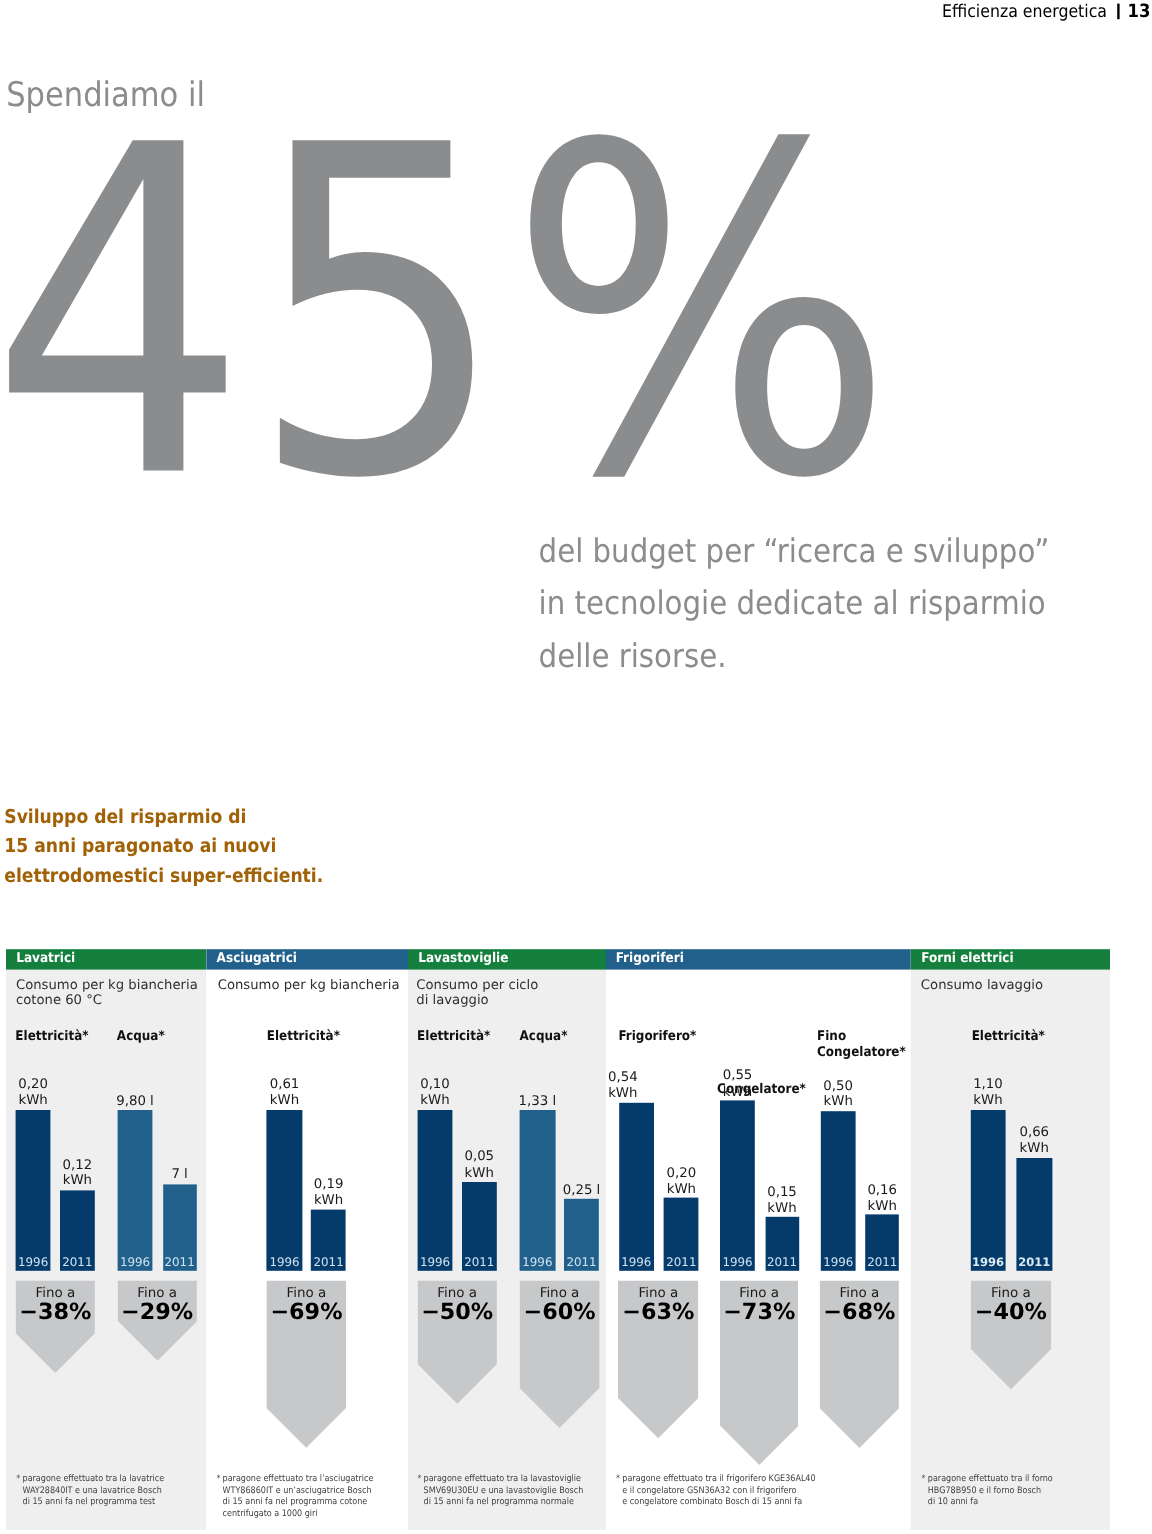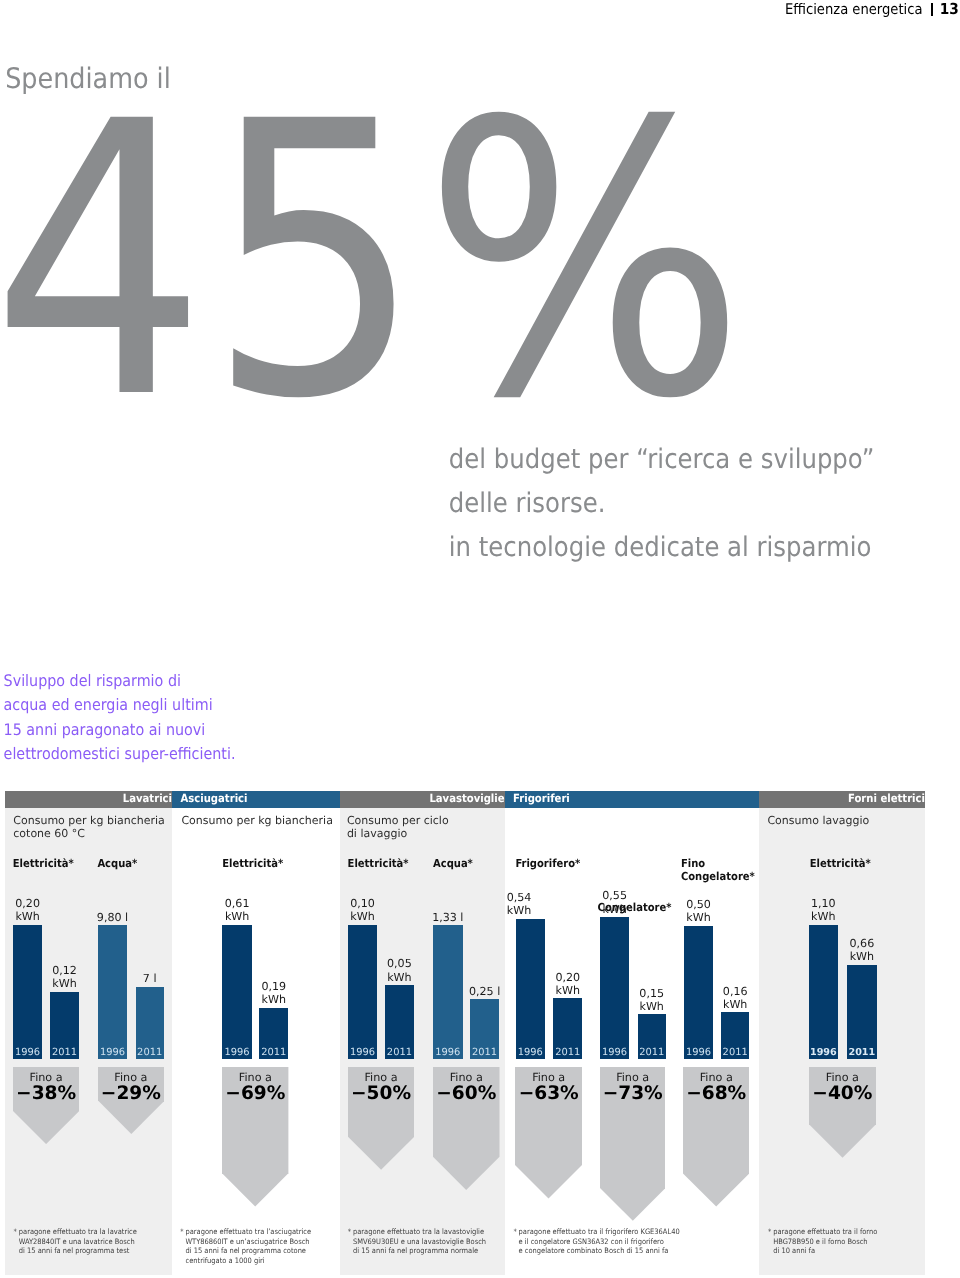--- a/index.html
+++ b/index.html
@@ -21,34 +21,34 @@
   .kicker{position:absolute;left:5.2px;top:65.3px;font-size:28.3px;font-weight:300;color:#8a8c8e;
           font-family:"DejaVu Sans Condensed","DejaVu Sans",sans-serif;line-height:28px;}
   .bignum{position:absolute;left:-9px;top:113px;width:780px;height:300px;
           font-family:"DejaVu Sans Condensed","DejaVu Sans",sans-serif;font-weight:200;
           font-size:377.5px;line-height:300px;color:#8a8c8e;white-space:nowrap;}
   .hero-par{position:absolute;left:448.8px;top:438.3px;font-size:27.1px;font-weight:300;
             font-family:"DejaVu Sans Condensed","DejaVu Sans",sans-serif;
             color:#8a8c8e;line-height:44.1px;white-space:nowrap;}
 
   
-  .intro{position:absolute;left:3.6px;top:669.0px;font-size:15.9px;font-weight:400;color:#8b5cf6;
+  .intro{position:absolute;left:3.6px;top:669.0px;font-size:15.9px;font-weight:700;color:#a16207;
          font-family:"DejaVu Sans Condensed","DejaVu Sans",sans-serif;line-height:24.4px;}
 
   
   .tbl{position:absolute;left:0;top:0;width:960px;height:1278px;}
   .col{position:absolute;top:791px;bottom:3px;}
   .col .panel{position:absolute;left:0;right:0;top:0;height:484px;}
   .col.grey .panel{background:#efefef;}
   .col.white .panel{background:#ffffff;}
   .colhead{position:absolute;left:0;top:0;height:16.5px;line-height:16.8px;right:0;
            color:#fff;font-size:11.2px;font-weight:700;padding-left:8.5px;
            font-family:"DejaVu Sans Condensed","DejaVu Sans",sans-serif;
            box-sizing:border-box;}
-  .colhead.dk{background:#737373;text-align:right;}
+  .colhead.dk{background:#15803d;}
   .colhead.md{background:#22608c;}
   .colsub{position:absolute;left:11.5px;top:23.2px;font-size:11px;line-height:13.3px;
           font-family:"DejaVu Sans",sans-serif;color:#2e2e2e;font-weight:400;}
   .slab{position:absolute;font-size:11.1px;font-weight:700;color:#111;line-height:13.2px;
         font-family:"DejaVu Sans Condensed","DejaVu Sans",sans-serif;}
   .vlab{position:absolute;font-size:11.1px;line-height:13.3px;color:#1a1a1a;text-align:center;
         font-family:"DejaVu Sans",sans-serif;white-space:nowrap;}
   .bar{position:absolute;}
   .bar.dk{background:#043b6b;}
   .bar.md{background:#22608c;}
@@ -66,26 +66,25 @@
   .fnote .ast{position:absolute;left:-5.2px;top:-0.4px;font-size:7.4px;}
 </style>
 </head>
 <body>
 <div class="page">
 <div class="runhead"><span class="rh-title">Efficienza energetica</span><span class="rh-sep"></span><span class="rh-num">13</span></div>
 <div class="kicker">Spendiamo il</div>
 <div class="bignum">45%</div>
 <div class="hero-par">
   <div>del budget per “ricerca e sviluppo”</div>
+  <div>in tecnologie dedicate al risparmio</div>
   <div>delle risorse.</div>
-  <div>in tecnologie dedicate al risparmio</div>
 </div>
 <div class="intro">
   <div>Sviluppo del risparmio di</div>
-  <div>acqua ed energia negli ultimi</div>
   <div>15 anni paragonato ai nuovi</div>
   <div>elettrodomestici super-efficienti.</div>
 </div>
 <div class="tbl">
 <div class="col grey" style="left:5.0px;width:167.0px;">
   <div class="panel"></div>
   <div class="colhead dk">Lavatrici</div>
   <div class="colsub" style="left:8.3px;">
     <div>Consumo per kg biancheria</div>
     <div>cotone 60 °C</div>

